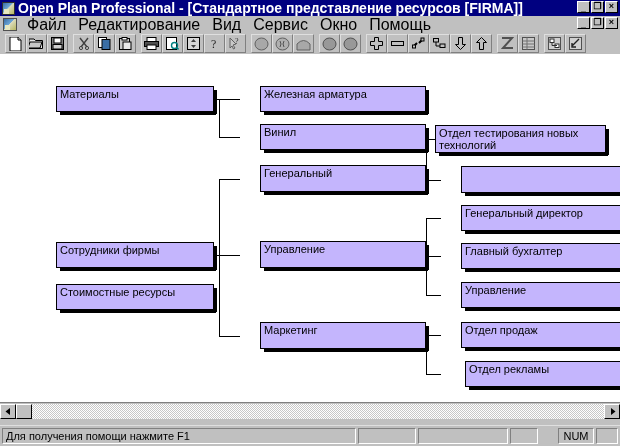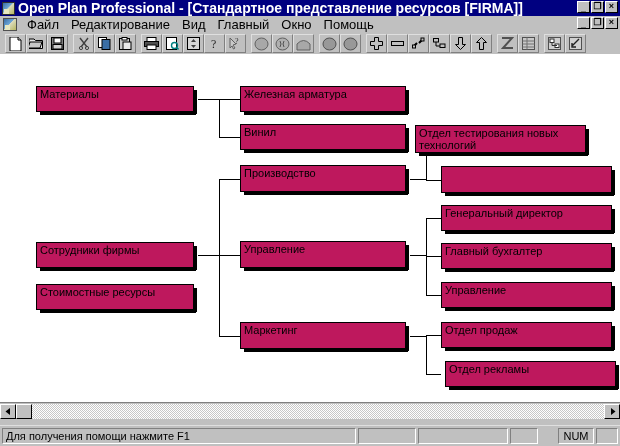--- a/index.html
+++ b/index.html
@@ -49,21 +49,21 @@
   }
   .menubar .doc-icon{
     width:14px;height:13px;margin-left:3px;margin-right:4px;
     background:linear-gradient(135deg,#3a6ea5 0%,#6fa8d8 45%,#dcdcc0 46%,#b8b860 100%);
     border:1px solid #505050;box-sizing:border-box;position:relative;
   }
   .menubar .doc-icon:after{
     content:"";position:absolute;left:1px;top:6px;width:5px;height:5px;background:#e8e8c0;
   }
   .menuitem{
-    padding:1px 6px;font-size:13px;color:#000;white-space:nowrap;cursor:default;
+    padding:1px 6px;font-size:16px;color:#000;white-space:nowrap;cursor:default;
   }
   .menu-btns{position:absolute;right:2px;top:1px;display:flex;}
 
   
   .toolbar{
     position:absolute;left:0;top:33px;width:620px;height:21px;
     background:#c0c0c0;
     border-bottom:1px solid #808080;
     display:flex;align-items:center;
   }
@@ -78,23 +78,24 @@
   .tbtn svg{display:block;}
 
   
   .client{
     position:absolute;left:0;top:54px;width:620px;height:348px;
     background:#fff;overflow:hidden;
   }
   .canvas{position:absolute;left:0;top:0;width:620px;height:348px;}
 
   .node{
-    position:absolute;background:#be185d;
+    position:absolute;background:#c4b5fd;
     border:1px solid #000;box-sizing:border-box;
     z-index:3;
+    margin-left:20px;
   }
   .node .shadow{
     position:absolute;left:3px;top:100%;width:100%;height:4px;background:#000;
   }
   .node .shadow2{
     position:absolute;left:100%;top:3px;width:4px;height:100%;background:#000;
   }
   .node .label{
     position:absolute;left:3px;top:1px;right:2px;
     font-size:11px;color:#000;line-height:12px;
@@ -168,21 +169,21 @@
           <span>×</span>
         </div>
     </div>
   </div>
 
   <div class="menubar">
     <div class="doc-icon"></div>
     <div class="menuitem">Файл</div>
     <div class="menuitem">Редактирование</div>
     <div class="menuitem">Вид</div>
-    <div class="menuitem">Главный</div>
+    <div class="menuitem">Сервис</div>
     <div class="menuitem">Окно</div>
     <div class="menuitem">Помощь</div>
     <div class="menu-btns">
       <div class="winbtn min">
           <span>_</span>
         </div>
       <div class="winbtn">
           <span>❐</span>
         </div>
       <div class="winbtn">
@@ -435,21 +436,21 @@
           <div class="shadow"></div>
           <div class="shadow2"></div>
         </div>
         <div class="node" style="left: 415px; top: 71px; width: 171px; height: 28px;">
           <div class="label">Отдел тестирования новых
 технологий</div>
           <div class="shadow"></div>
           <div class="shadow2"></div>
         </div>
         <div class="node" style="left: 240px; top: 111px; width: 166px; height: 27px;">
-          <div class="label">Производство</div>
+          <div class="label">Генеральный</div>
           <div class="shadow"></div>
           <div class="shadow2"></div>
         </div>
         <div class="node" style="left: 441px; top: 112px; width: 171px; height: 27px;">
           <div class="shadow"></div>
           <div class="shadow2"></div>
         </div>
         <div class="node" style="left: 441px; top: 151px; width: 171px; height: 26px;">
           <div class="label">Генеральный директор</div>
           <div class="shadow"></div>

